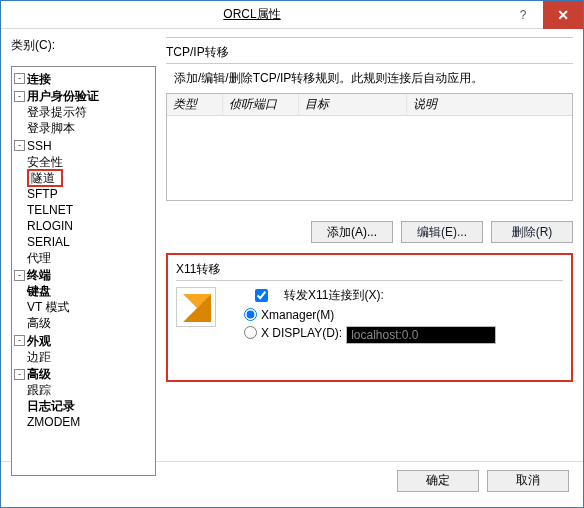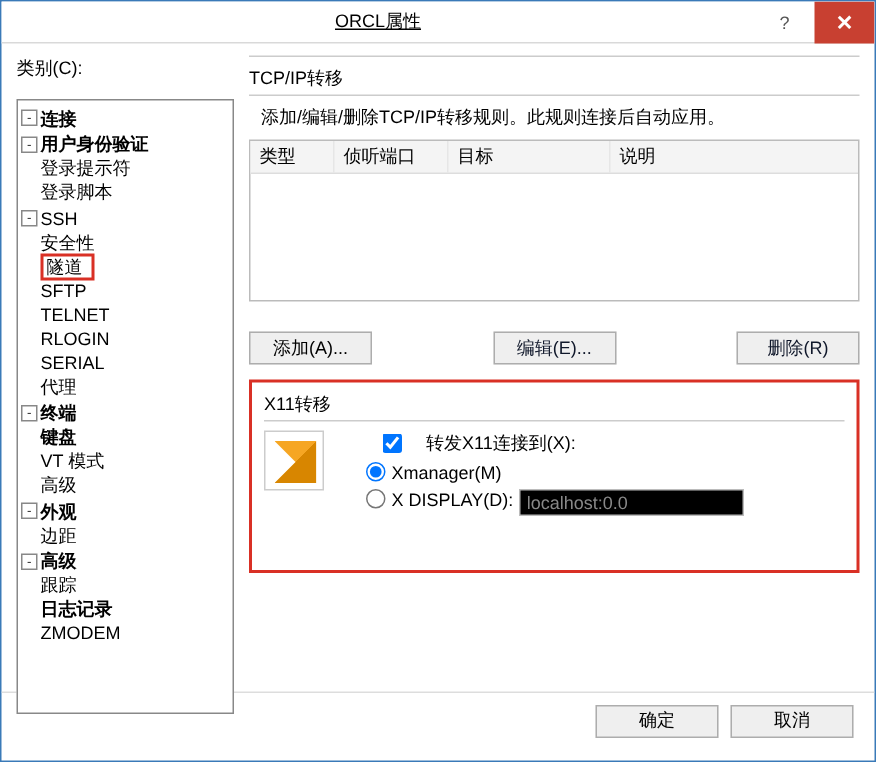--- a/index.html
+++ b/index.html
@@ -24,23 +24,23 @@
 .bold { font-weight: bold; }
 .sel { border: 2px solid #d93025; padding: 0 6px 0 2px; }
 .right { flex: 1; padding-left: 10px; }
 .bc { color: #888; margin-bottom: 4px; }
 .bc a { color: #0a6adf; text-decoration: none; }
 .hr { height: 1px; background: #ccc; margin-bottom: 6px; }
 .group-label { margin-bottom: 2px; }
 .desc { margin: 0 0 6px 8px; }
 .tbl { border: 1px solid #bbb; height: 108px; margin-bottom: 6px; }
 .tbl-head { display: flex; background: #f4f4f4; border-bottom: 1px solid #ddd; height: 22px; align-items: center; }
-.tbl-head div { padding: 0 6px; border-right: 1px solid #e6e6e6; height: 100%; display: flex; align-items: center; }
+.tbl-head div { padding: 0 6px; border-right: 1px solid #e6e6e6; height: 100%; display: flex; align-items: center; font-style: italic; }
 .col-type { width: 56px; } .col-port { width: 76px; } .col-target { width: 108px; } .col-desc { flex: 1; border-right: 0 !important; }
-.btn-row { display: flex; justify-content: space-between; gap: 8px; margin-bottom: 10px; margin-top: 20px; }
+.btn-row { display: flex; justify-content: flex-end; gap: 8px; margin-bottom: 10px; margin-top: 20px; }
 .btn-row button, .footer button { width: 82px; height: 22px; border: 1px solid #adadad; background: #efefef; }
 .btn-row button:disabled { color: #0f172a; }
 .x11 { border: 2px solid #d93025; padding: 6px 8px 32px 8px; }
 .x11-row { display: flex; align-items: flex-start; gap: 10px; margin-top: 6px; }
 .x11-icon { width: 40px; height: 40px; border: 1px solid #ccc; background: #fff; position: relative; }
 .x11-icon::before { content: ""; position: absolute; left: 6px; top: 6px; width: 28px; height: 28px; background: linear-gradient(135deg, #f6a623 0 50%, #d88600 50% 100%); clip-path: polygon(0 0, 100% 0, 100% 100%, 0 100%, 50% 50%); }
 .x11-opts { flex: 1; }
 .chk { display: flex; align-items: center; gap: 16px; margin-bottom: 4px; padding-left: 29px; }
 .rad { display: flex; align-items: flex-start; gap: 4px; margin-left: 18px; margin-bottom: 4px; }
 .rad input[type=text] { width: 150px; height: 18px; border: 1px solid #bbb; background: #000000; color: #888; padding: 0 4px; }

